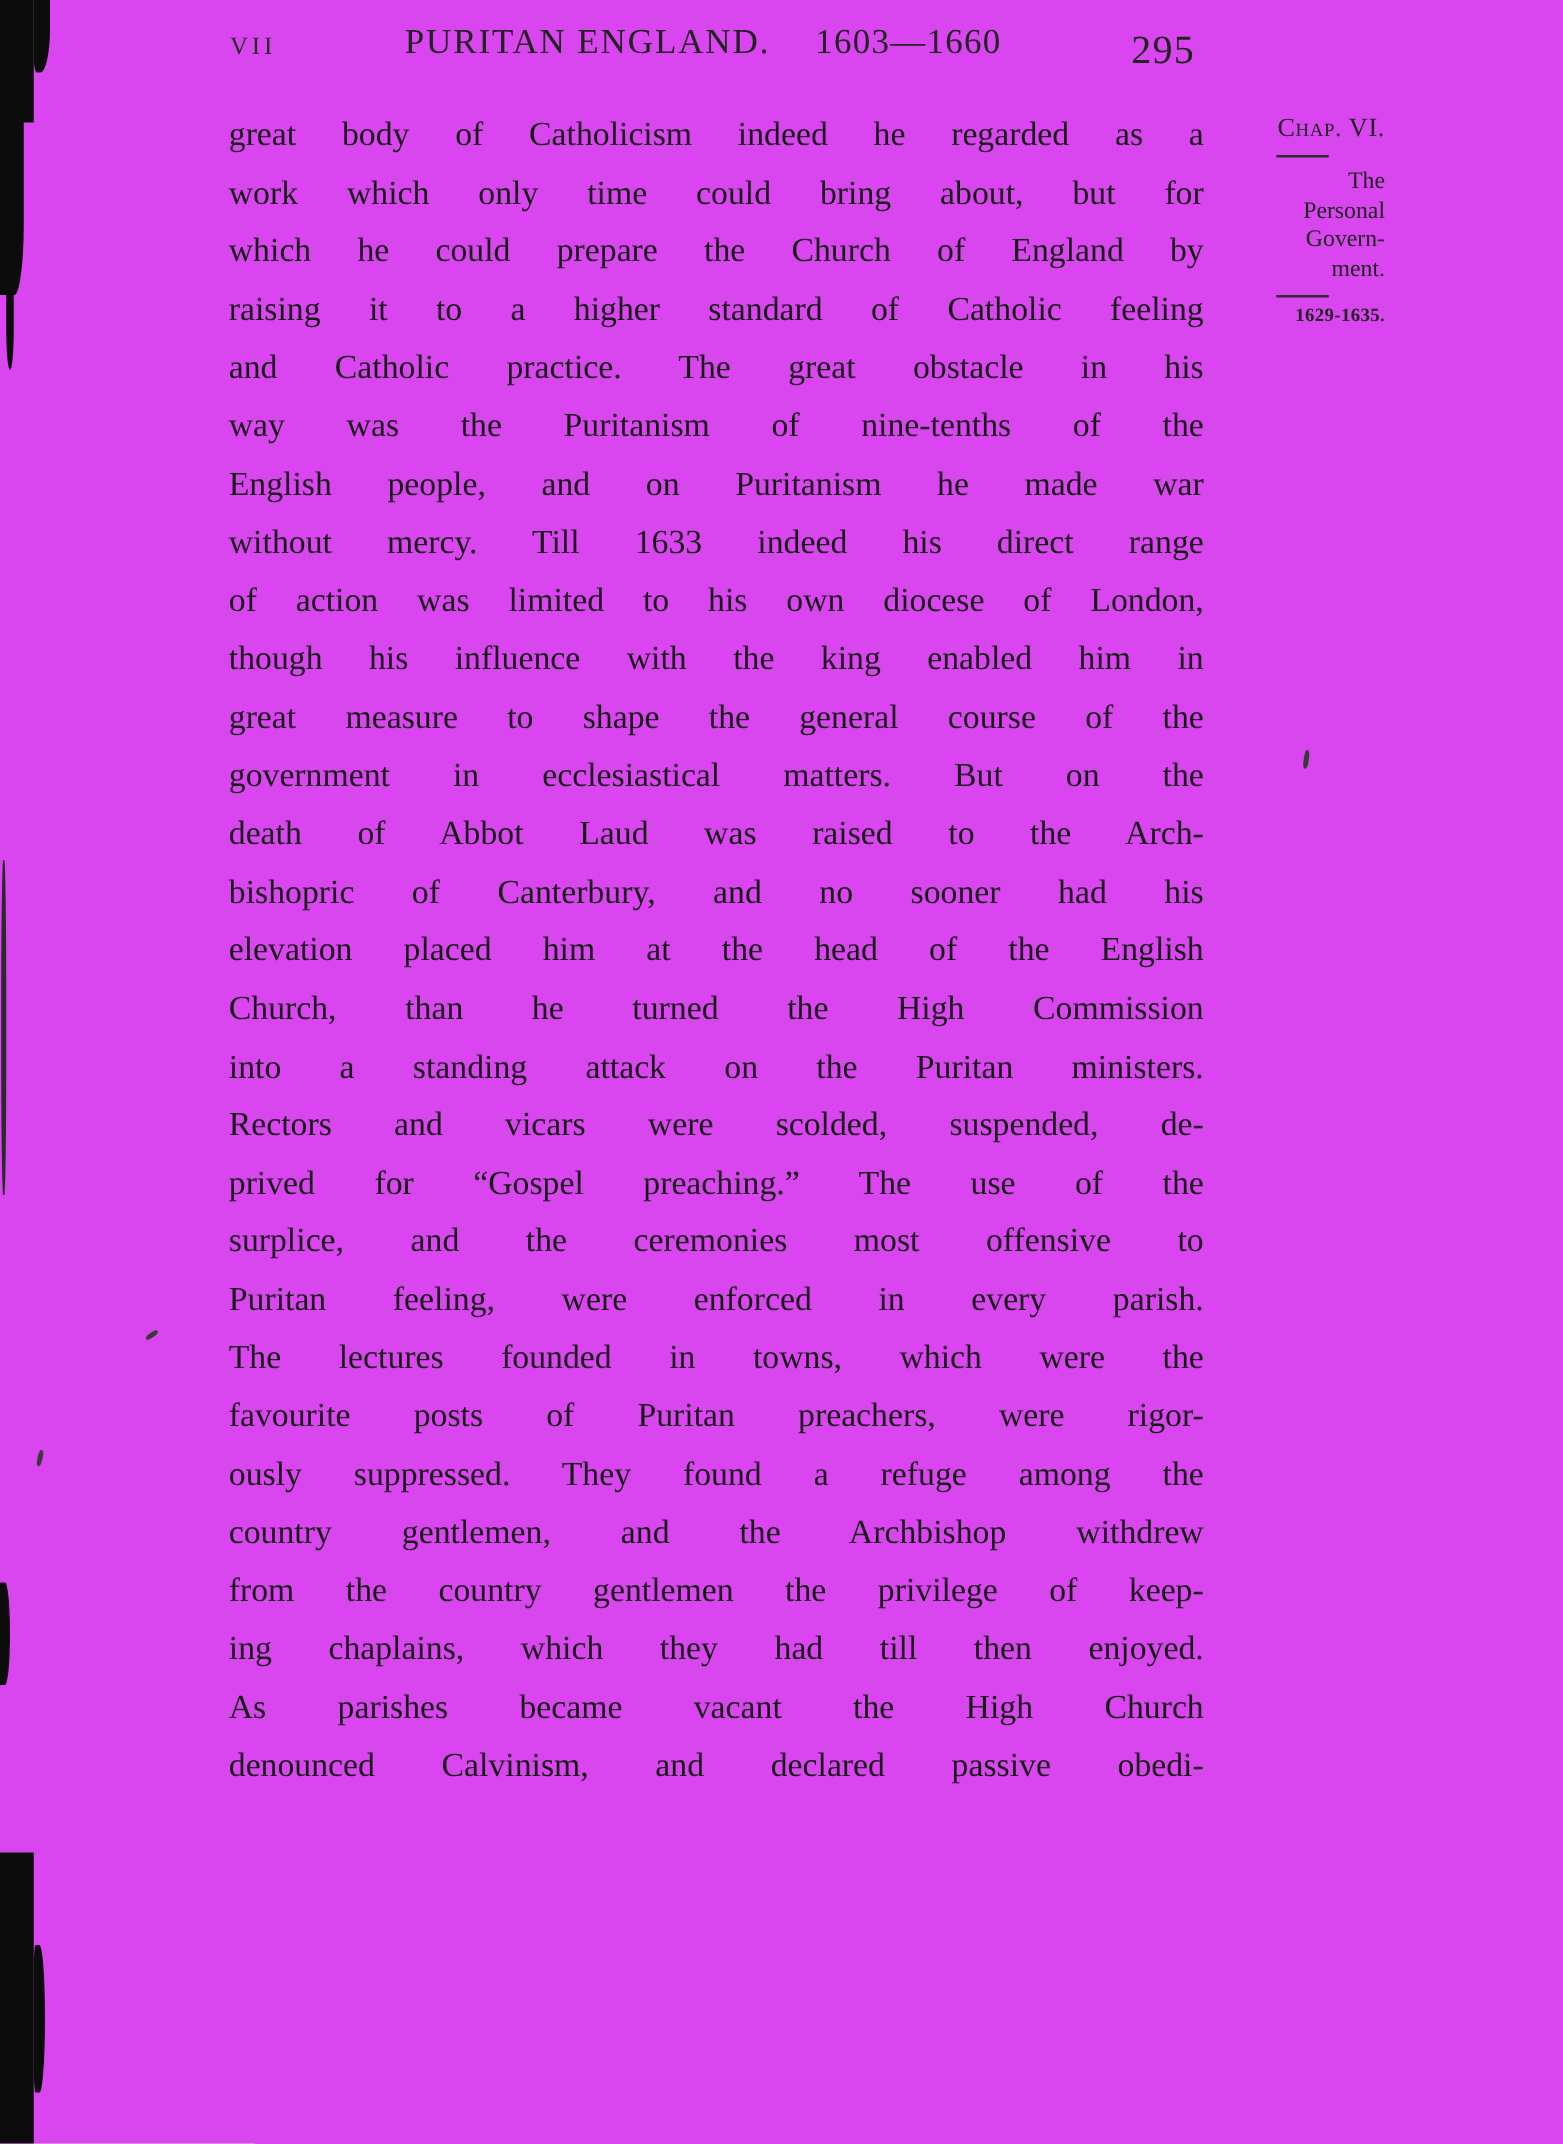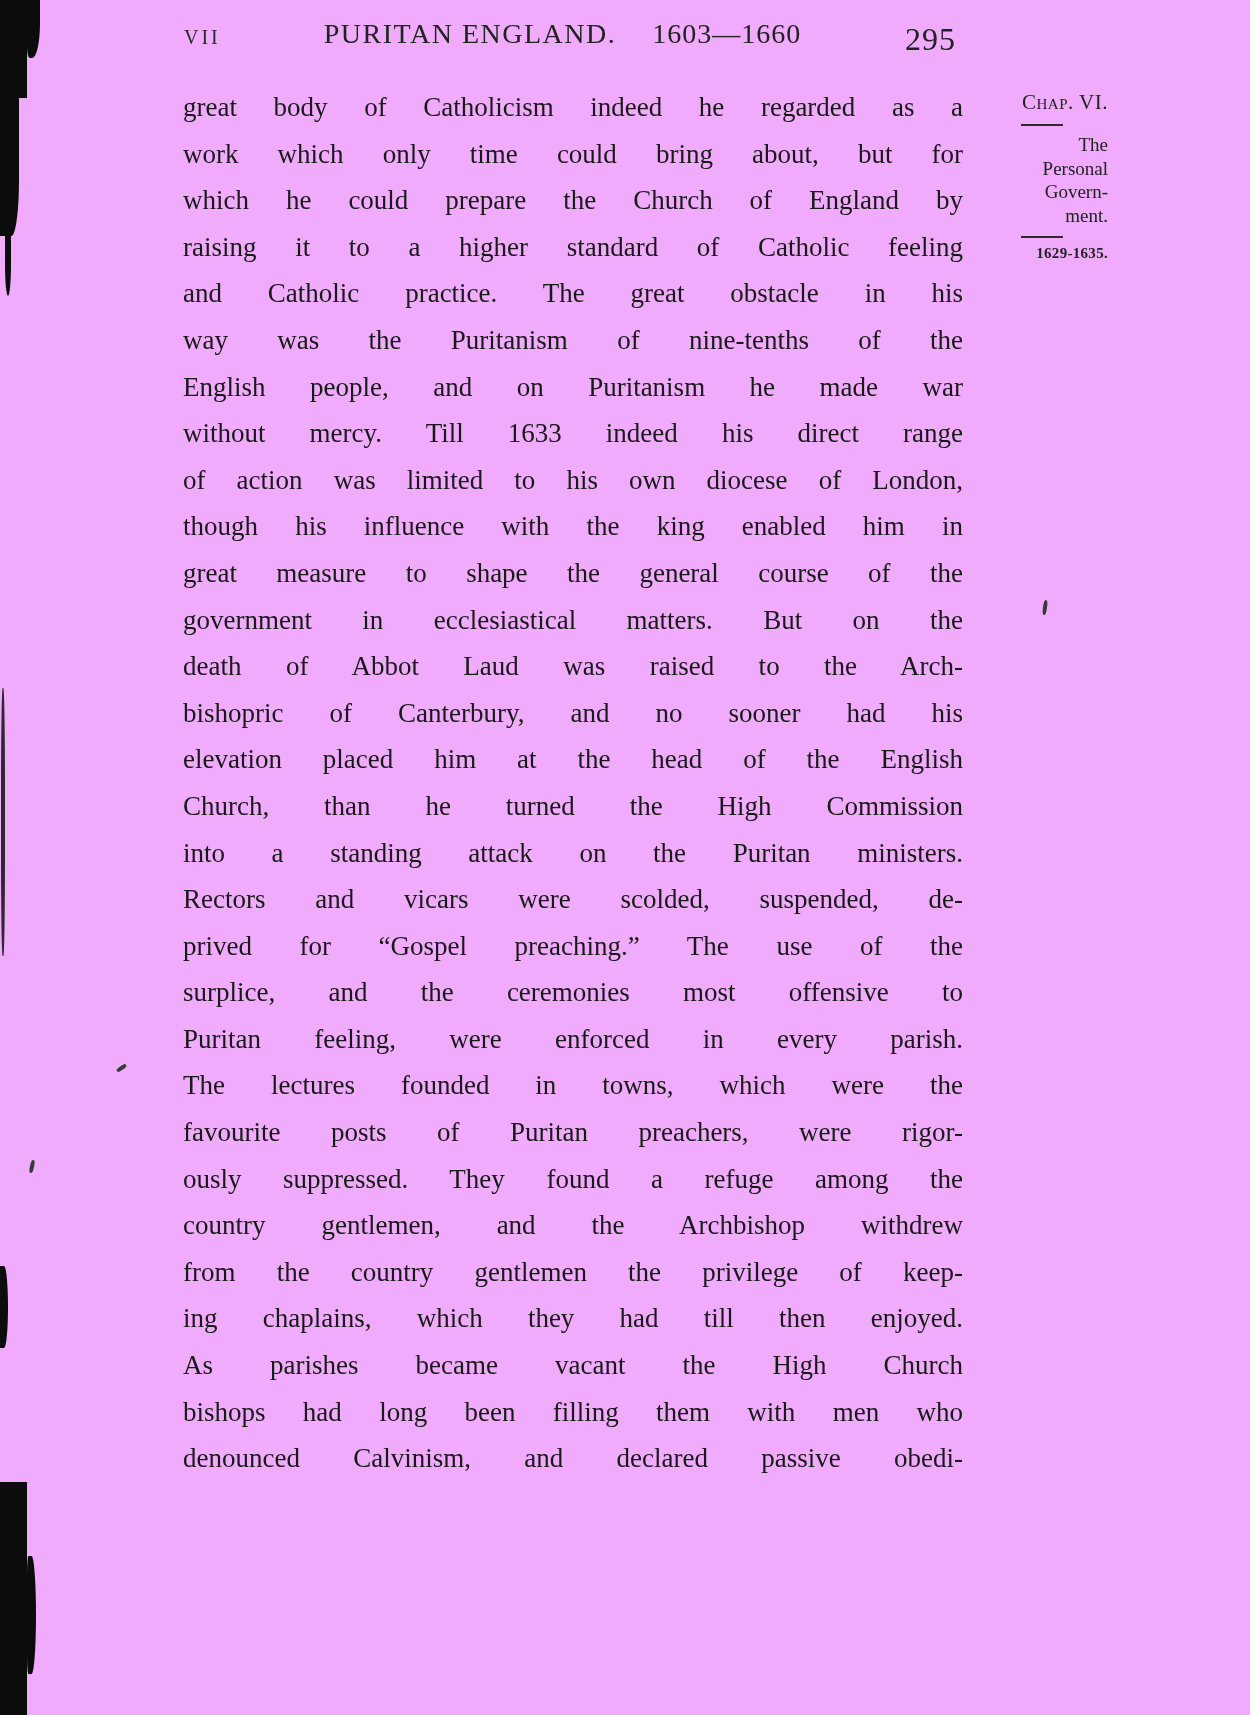--- a/index.html
+++ b/index.html
@@ -1,21 +1,21 @@
 <!DOCTYPE html>
 <html><head>
 <meta charset="utf-8">
 <style>
   html,body { margin:0; padding:0; background:#e8e8e8; }
   .page {
     position:relative;
     width:1250px;
     height:1715px;
     margin:0 auto;
-    background:#f0abfc;
+    background:#d946ef;
     overflow:hidden;
     font-family:"Liberation Serif","DejaVu Serif",serif;
     color:#1c1c1c;
   }
 
   
   .running-header { position:absolute; top:18px; left:0; width:100%; height:36px; }
   .chapter-roman {
     position:absolute; left:184px; top:8px;
     font-size:20px; letter-spacing:3px; color:#2a2a2a;
@@ -130,21 +130,20 @@
       <div class="body-line">prived for “Gospel preaching.” The use of the</div>
       <div class="body-line">surplice, and the ceremonies most offensive to</div>
       <div class="body-line">Puritan feeling, were enforced in every parish.</div>
       <div class="body-line">The lectures founded in towns, which were the</div>
       <div class="body-line">favourite posts of Puritan preachers, were rigor-</div>
       <div class="body-line">ously suppressed. They found a refuge among the</div>
       <div class="body-line">country gentlemen, and the Archbishop withdrew</div>
       <div class="body-line">from the country gentlemen the privilege of keep-</div>
       <div class="body-line">ing chaplains, which they had till then enjoyed.</div>
       <div class="body-line">As parishes became vacant the High Church</div>
-      <div class="body-line">bishops had long been filling them with men who</div>
       <div class="body-line">denounced Calvinism, and declared passive obedi-</div>
     </div>
 
   <div class="margin-notes">
     <div class="margin-chap">Chap. VI.</div>
     <div class="margin-rule"></div>
     <div>
 
     <div class="margin-note-line">The</div>
         <div class="margin-note-line">Personal</div>

